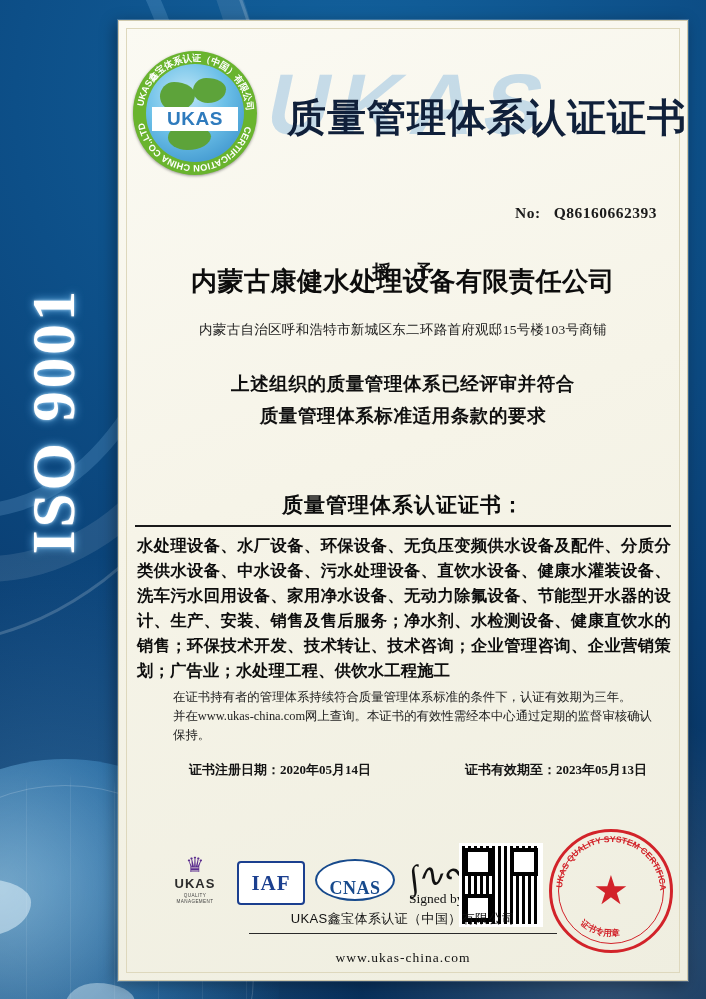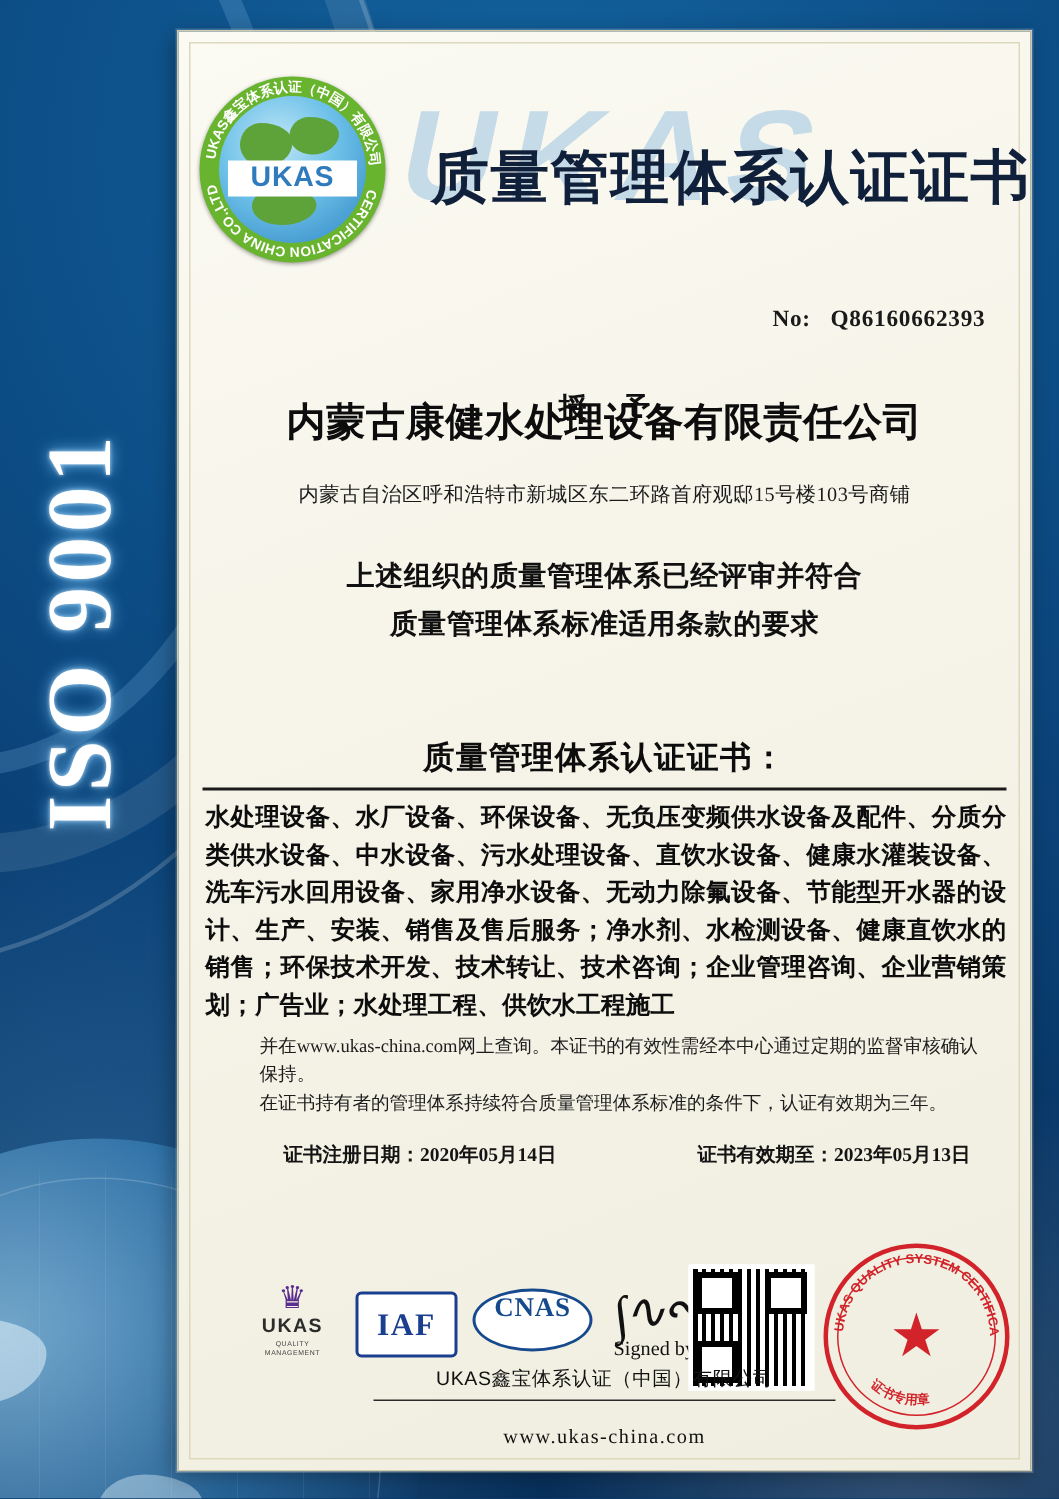--- a/index.html
+++ b/index.html
@@ -184,21 +184,21 @@
   .mark{position:absolute;}
   .ukas-small{left:8px;top:8px;width:56px;height:62px;text-align:center;}
   .ukas-small .crown{font-size:21px;color:#5b2d8e;line-height:21px;}
   .ukas-small .nm{font-family:"Liberation Sans",sans-serif;font-weight:bold;font-size:13px;color:#2c2c2c;letter-spacing:1px;}
   .ukas-small .sub{font-family:"Liberation Sans",sans-serif;font-size:4.6px;color:#444;letter-spacing:0.4px;line-height:6px;margin-top:2px;}
   .iaf{left:78px;top:14px;width:64px;height:40px;border:2px solid #1b3f8f;border-radius:4px;background:#fff;
        display:flex;align-items:center;justify-content:center;}
   .iaf span{font-family:"Liberation Serif",serif;font-weight:bold;font-size:21px;color:#1b3f8f;letter-spacing:1px;}
   .cnas{left:156px;top:12px;width:76px;height:44px;}
   .cnas .oval{width:76px;height:38px;border:2px solid #174a8c;border-radius:50%;background:#fff;
-       display:flex;align-items:flex-start;justify-content:center;}
+       display:flex;align-items:flex-end;justify-content:center;}
   .cnas .oval span{font-family:"Liberation Serif",serif;font-weight:bold;font-size:18px;color:#174a8c;letter-spacing:0.5px;}
   .sign{left:250px;top:6px;width:140px;height:70px;}
   .sign .scribble{
     font-family:"Liberation Serif", serif;font-size:34px;color:#111;
     transform:rotate(-7deg);line-height:34px;letter-spacing:-3px;
     font-style:italic;
   }
   .sign .signed{
     font-family:"Liberation Serif", serif;font-size:13.5px;color:#111;margin-top:4px;
   }
@@ -302,22 +302,22 @@
     <div class="standard-block">
       <div>上述组织的质量管理体系已经评审并符合</div>
       <div>质量管理体系标准适用条款的要求</div>
     </div>
 
     <div class="scope-title">质量管理体系认证证书：</div>
     <div class="scope-rule"></div>
     <div class="scope-body">水处理设备、水厂设备、环保设备、无负压变频供水设备及配件、分质分类供水设备、中水设备、污水处理设备、直饮水设备、健康水灌装设备、洗车污水回用设备、家用净水设备、无动力除氟设备、节能型开水器的设计、生产、安装、销售及售后服务；净水剂、水检测设备、健康直饮水的销售；环保技术开发、技术转让、技术咨询；企业管理咨询、企业营销策划；广告业；水处理工程、供饮水工程施工</div>
 
     <div class="valid-note">
+      <div>在证书持有者的管理体系持续符合质量管理体系标准的条件下，认证有效期为三年。</div>
       <div>并在www.ukas-china.com网上查询。本证书的有效性需经本中心通过定期的监督审核确认保持。</div>
-      <div>在证书持有者的管理体系持续符合质量管理体系标准的条件下，认证有效期为三年。</div>
     </div>
 
     <div class="dates">
       <div>
         <span>证书注册日期：</span><span>2020年05月14日</span>
       </div>
       <div>
         <span>证书有效期至：</span><span>2023年05月13日</span>
       </div>
     </div>

